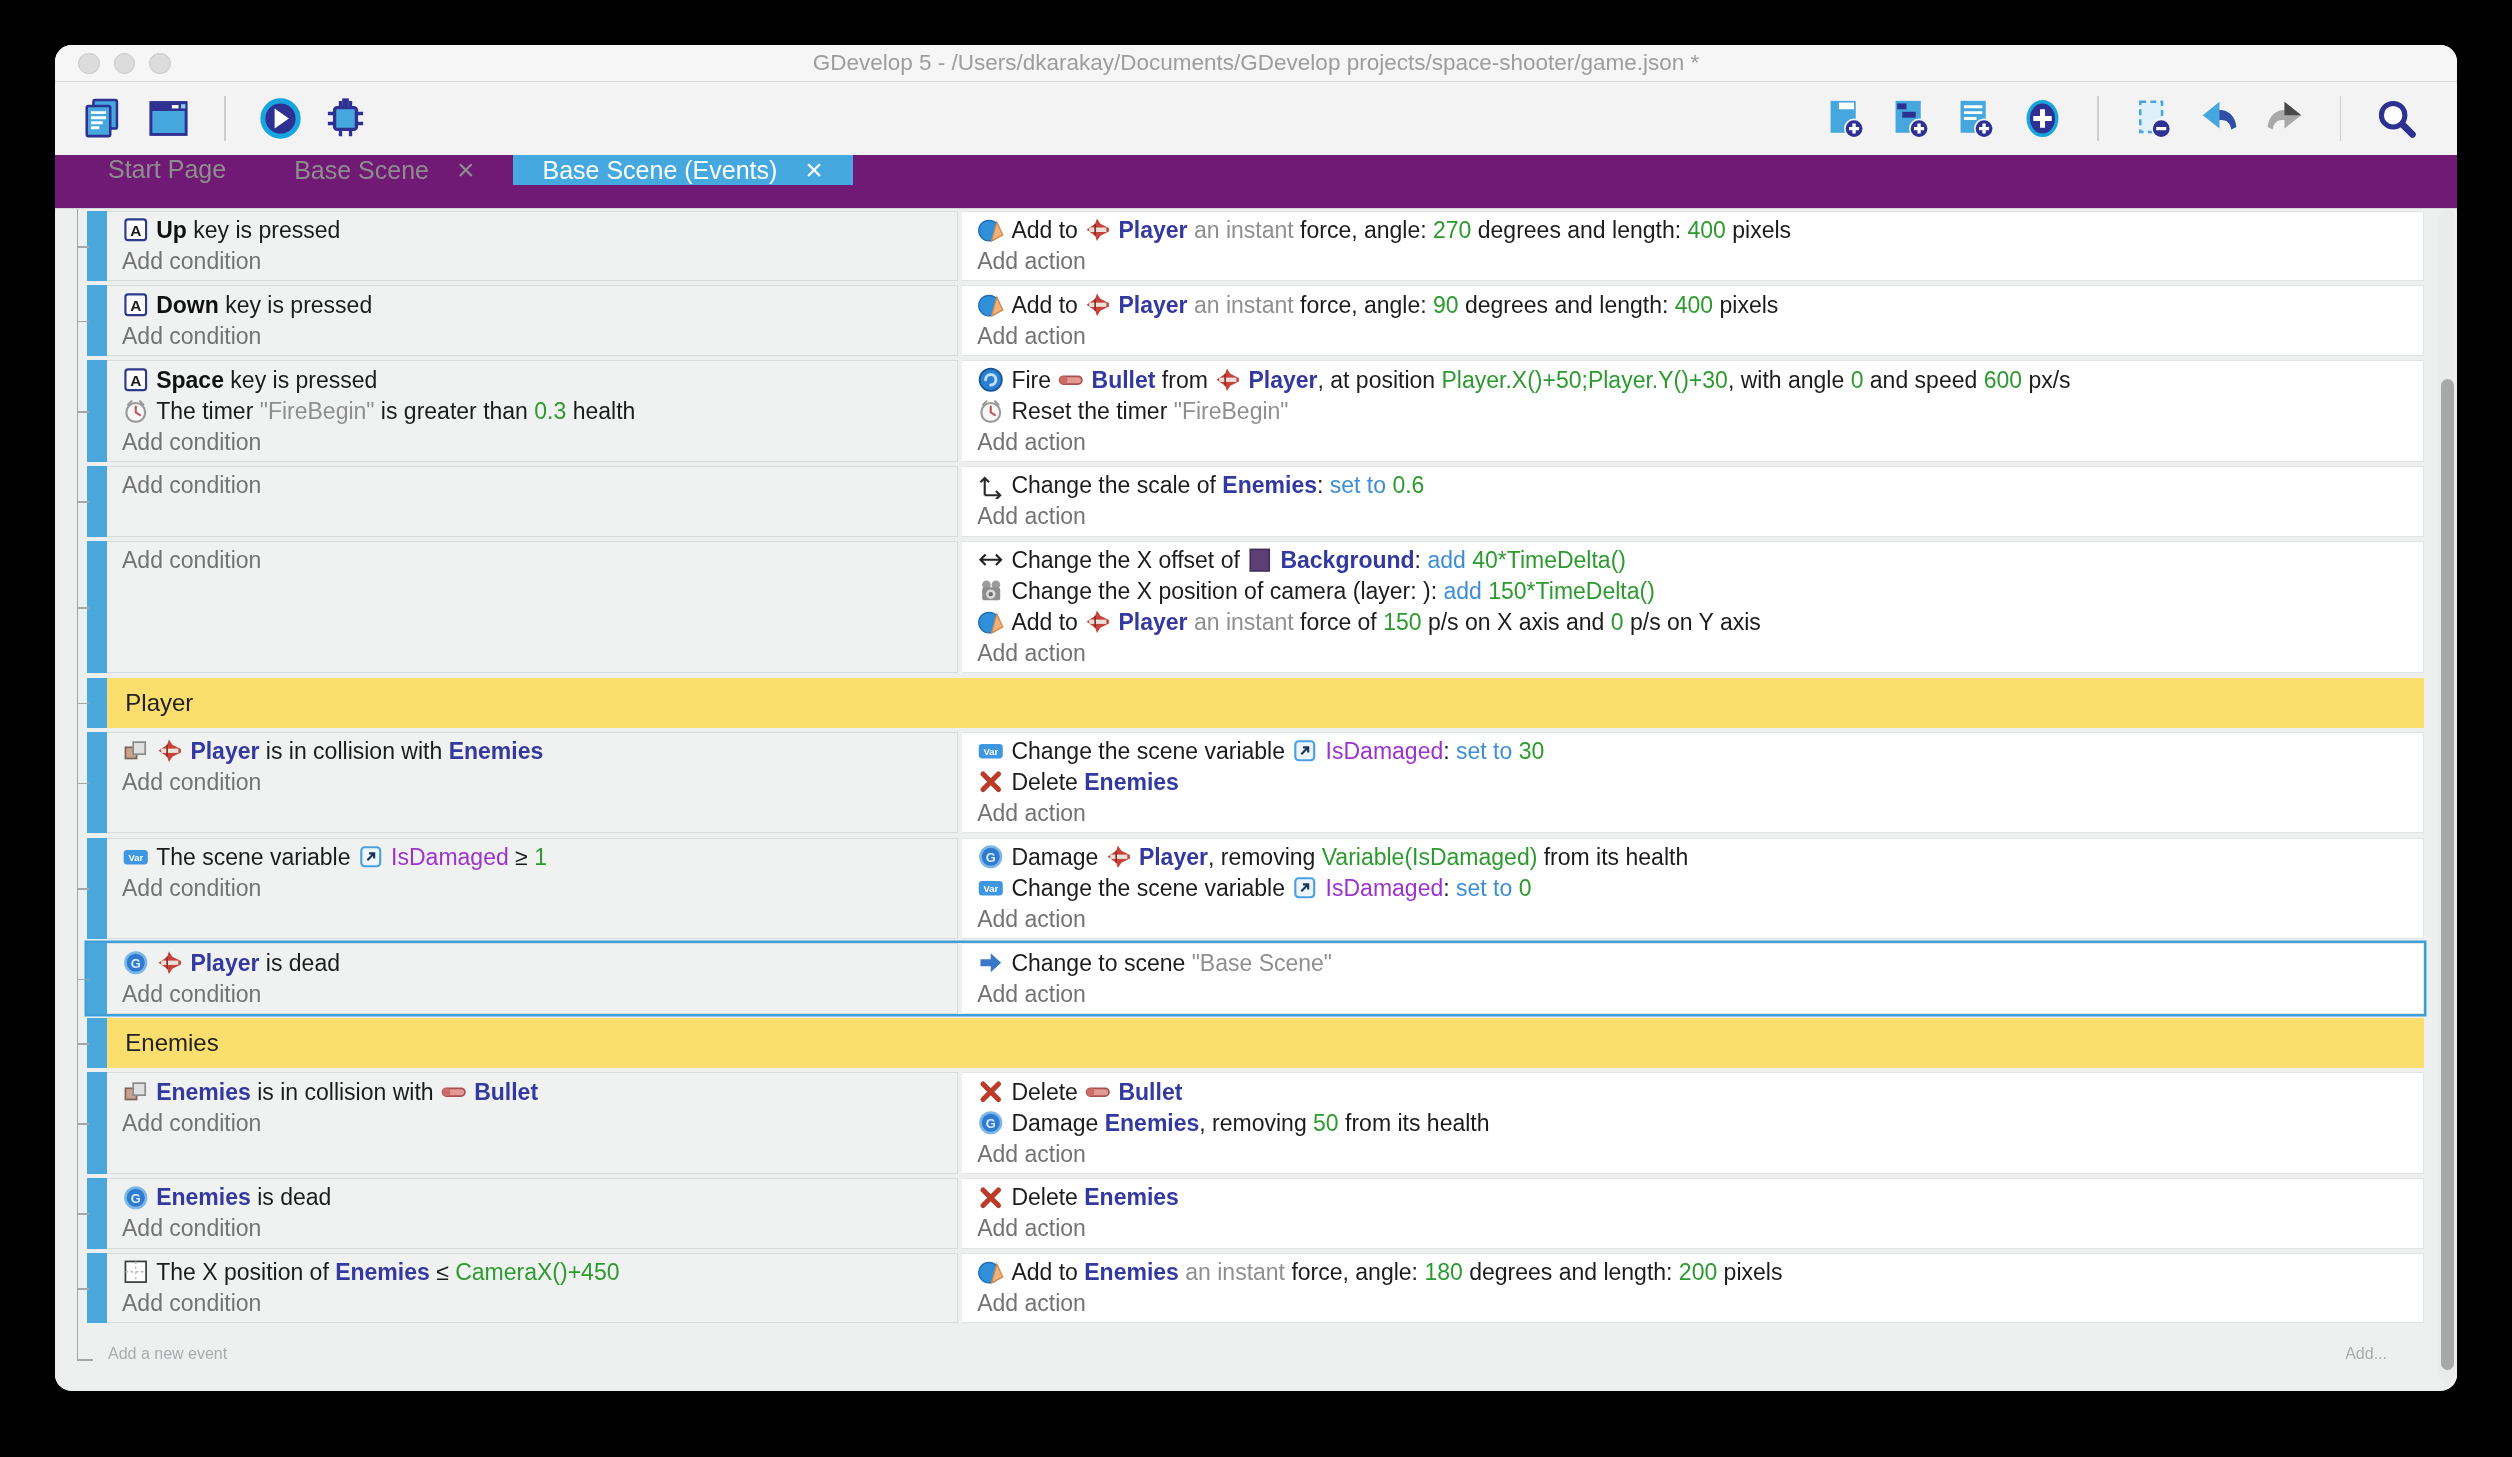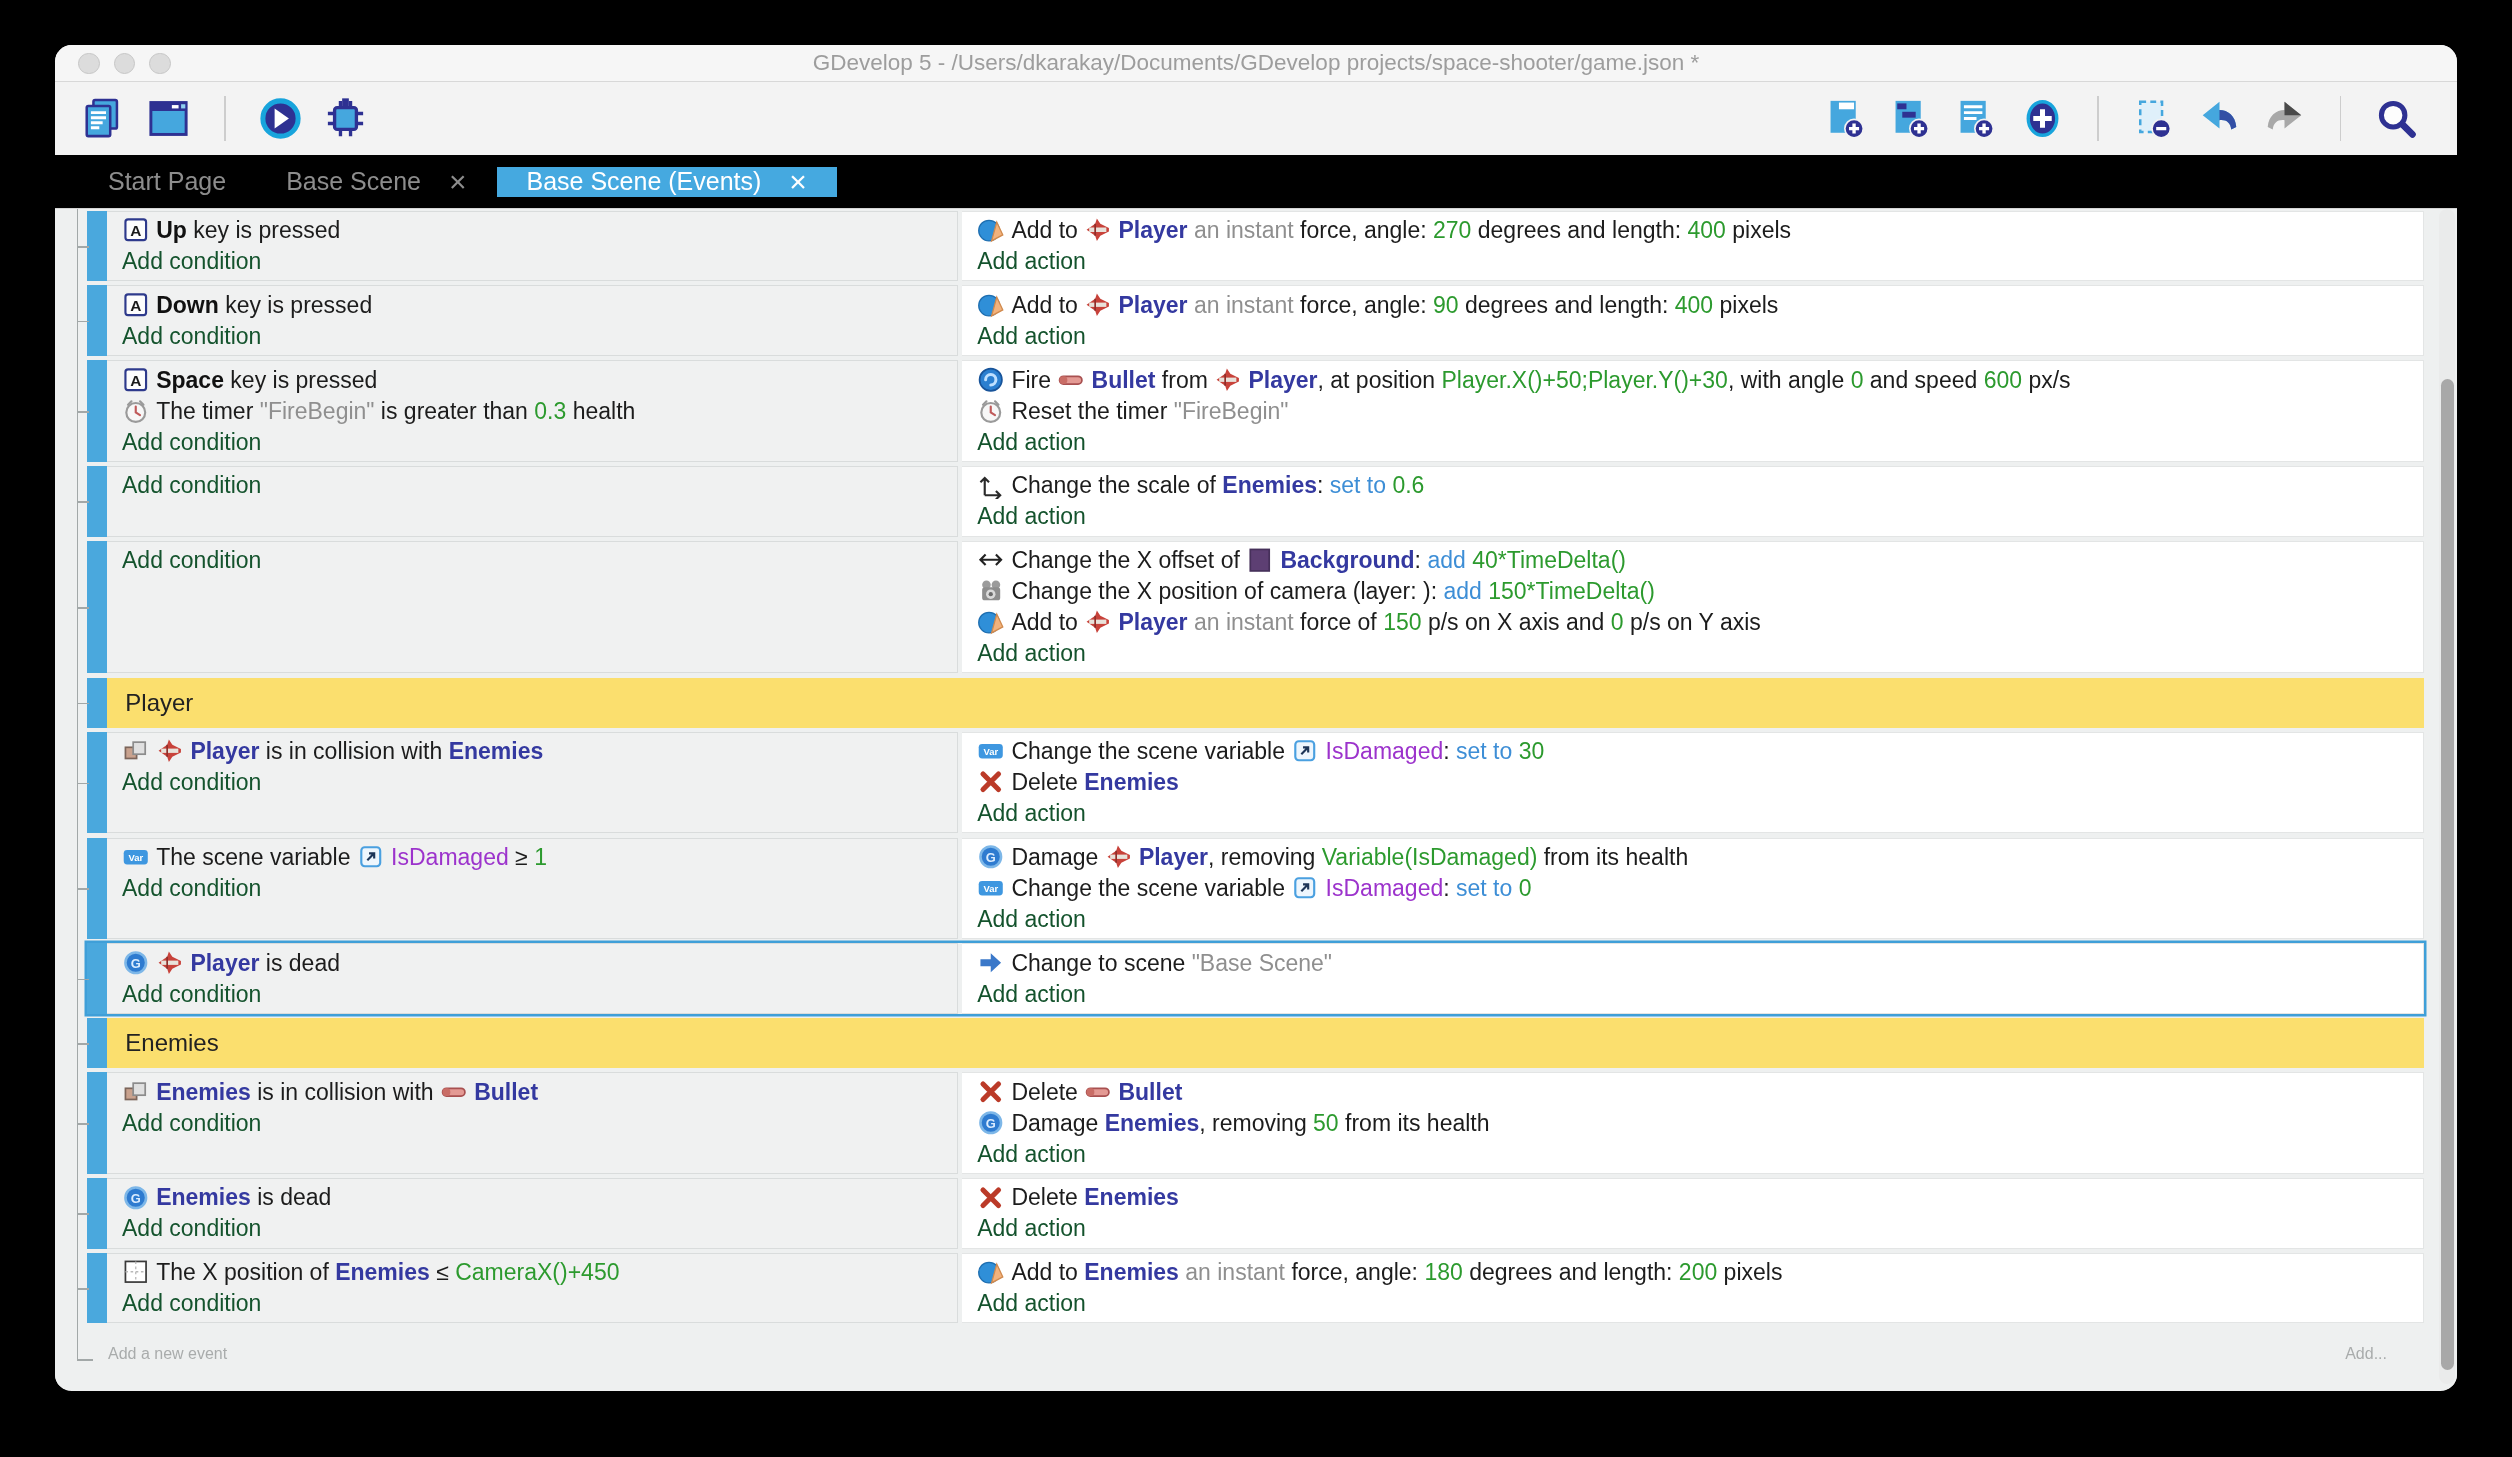--- a/index.html
+++ b/index.html
@@ -13,41 +13,41 @@
   .light{width:21.7px;height:21.7px;border-radius:50%;background:#dcdcdc;border:0.8px solid #c6c6c6;box-sizing:border-box;}
   .title{font-size:22.5px;color:#9d9d9d;}
   
   .toolbar{height:73px;background:#f3f3f3;display:flex;align-items:center;padding:0 37px 0 25px;}
   .tb-group{display:flex;align-items:center;gap:18.3px;}
   .tb-sep{width:1.7px;height:45px;background:#cdcdcd;margin:0 13.3px;}
   .tb-icon{width:47px;height:47px;display:block;cursor:pointer;}
   .tb-icon svg{width:100%;height:100%;display:block;}
   .tb-spacer{flex:1;}
   
-  .tabbar{height:53px;background:#000000;display:flex;align-items:center;border-bottom:0.8px solid #d4d4d4;padding-left:23px;}
+  .tabbar{height:53px;background:#701a75;display:flex;align-items:flex-start;border-bottom:0.8px solid #d4d4d4;padding-left:23px;gap:8px;}
   .tab{display:flex;align-items:center;padding:0 30px;font-size:25px;color:#8d8d8d;gap:28px;cursor:pointer;}
   .tab.active{background:#45a9e0;color:#fff;}
   .tab .close{font-size:30px;line-height:1;color:#8d8d8d;cursor:pointer;}
   .tab.active .close{color:#fff;}
   
   .sheet{position:relative;height:1180px;background:#eef0f0;}
   .rail{position:absolute;left:21.7px;top:0;bottom:30px;width:1.7px;background:#a2a8a8;}
   .rail::after{content:"";position:absolute;bottom:-1.7px;left:0;width:16.7px;height:1.7px;background:#a2a8a8;}
   .events{margin-left:32px;width:2337px;padding-top:1.7px;}
   .ev,.group{display:flex;margin-bottom:4.2px;position:relative;}
   .stub{position:absolute;left:-10px;top:50%;width:11.7px;height:1.7px;background:#a2a8a8;}
   .bar{width:20px;background:#4aa8dd;flex:none;}
   .conds{width:851px;flex:none;background:#f0f1f1;border:0.8px solid #d9dcdc;border-left:none;
          margin-right:4.2px;padding:3.3px 0;box-sizing:border-box;}
   .acts{flex:1;background:#fff;border:0.8px solid #e3e5e5;border-left:none;padding:3.3px 0;box-sizing:border-box;}
   .ev.selected{box-shadow:0 0 0 2.5px #3f9fd8;z-index:2;}
   .line{font-size:23px;line-height:31px;padding:0 15px;white-space:nowrap;overflow:hidden;cursor:pointer;color:#1c1c1c;}
   .line .ic{display:inline-block;width:27.5px;height:27.5px;vertical-align:-5.8px;margin-right:6.7px;}
   .line .ic svg{width:100%;height:100%;display:block;}
-  .ph{color:#14532d;}
+  .ph{color:#737373;}
   .s-p{color:#1c1c1c;}
   .s-bd{color:#111;font-weight:bold;}
   .s-o{color:#3439a0;font-weight:bold;}
   .s-g{color:#2c9a2e;}
   .s-b{color:#3d8ed6;}
   .s-pu{color:#9c33cc;}
   .s-gr{color:#8f8f8f;}
   .group .label{flex:1;background:#fbdf6e;height:50px;display:flex;align-items:center;
                 padding-left:18.3px;font-size:24px;color:#222;cursor:pointer;}
   

